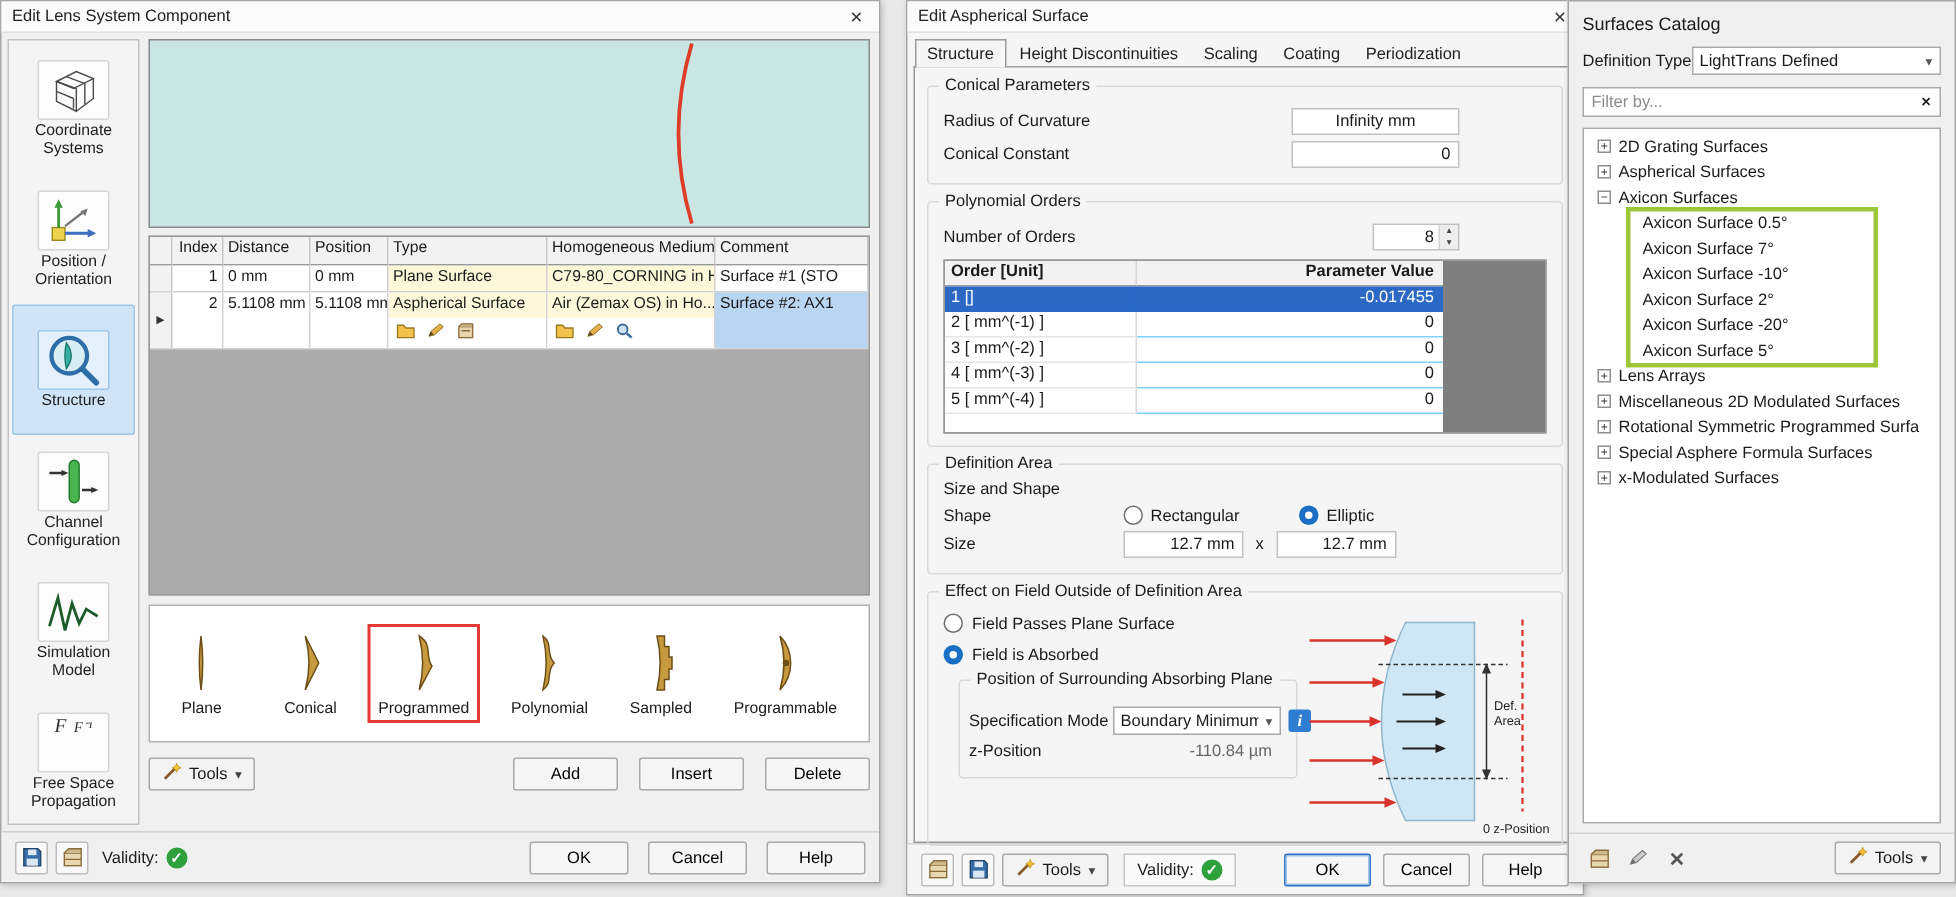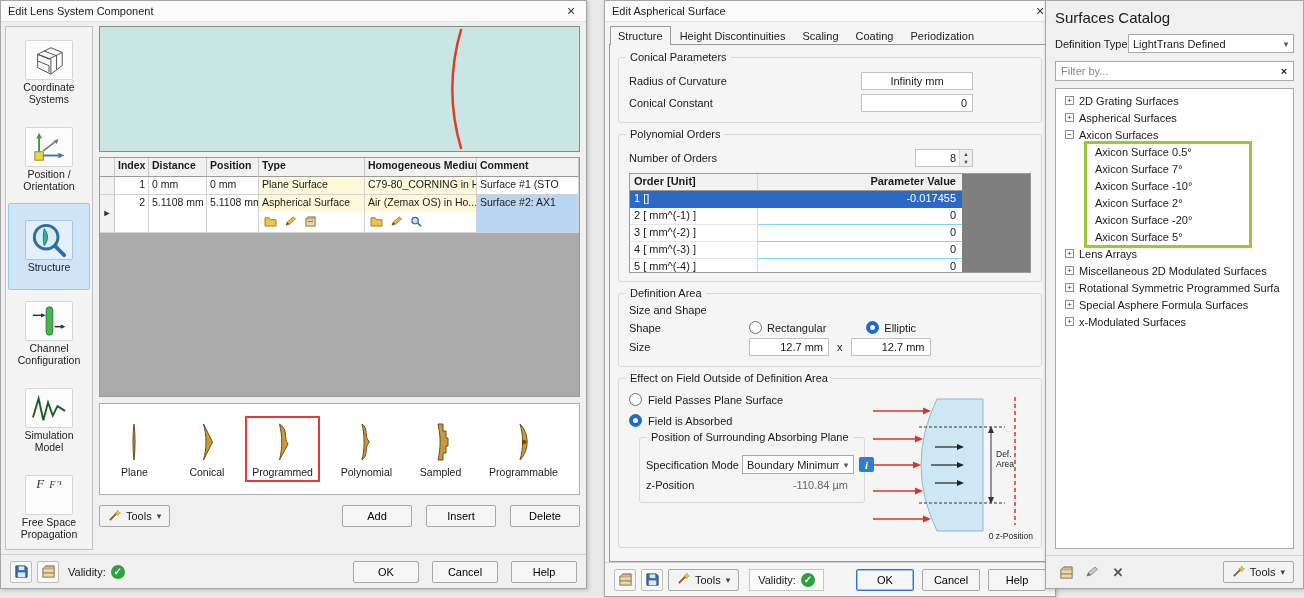--- a/index.html
+++ b/index.html
@@ -20,21 +20,21 @@
   .side-icon{width:48px;height:40px;display:flex;align-items:center;justify-content:center;border:1px solid #d6d6d6;background:#fcfcfc;border-radius:2px}
   .side-item.sel .side-icon{border-color:#9ec6e8;background:#e4f0fb}
   .fsp{font-family:"Liberation Serif",serif;font-style:italic;font-size:13px;color:#333;display:flex;gap:5px;align-items:baseline}
   .fsp .inv{font-size:10px}
   .left-main{flex:1;display:flex;flex-direction:column;padding:4px 6px 0 4px;min-width:0}
   .viewport{flex:0 0 126px;border:1px solid #8a8a8a;background:#c9e6e2;position:relative;overflow:hidden}
   .viewport svg{position:absolute;inset:0;width:100%;height:100%}
   .stable{flex:0 0 240px;margin-top:5px;border:1px solid #9a9a9a;display:flex;flex-direction:column;background:#ababab;overflow:hidden}
   .st-row{display:flex;align-items:stretch}
   .st-cell{background:#fff;border-right:1px solid #d2d2d2;border-bottom:1px solid #d2d2d2;padding:1px 3px;white-space:nowrap;overflow:hidden;font-size:10.5px}
-  .st-head .st-cell{background:#f2f2f2;font-weight:bold;border-right:1px solid #c6c6c6;border-bottom:1px solid #9a9a9a;height:19px}
+  .st-head .st-cell{background:#f2f2f2;font-weight:normal;border-right:1px solid #c6c6c6;border-bottom:1px solid #9a9a9a;height:19px}
   .c-mark{flex:0 0 15px;background:#f2f2f2 !important;border-right:1px solid #c6c6c6;padding:0;text-align:center}
   .c-idx{flex:0 0 34px;text-align:right}
   .c-dist{flex:0 0 58px}
   .c-pos{flex:0 0 52px}
   .c-type{flex:0 0 106px}
   .c-med{flex:0 0 112px}
   .c-com{flex:1 1 60px}
   .yellow{background:#fdf8da}
   .st-r1 .st-cell{height:18px}
   .st-r2 .st-cell{height:38px}
@@ -72,21 +72,21 @@
   .flabel{flex:1 1 auto}
   .field{height:18px;border:1px solid #c2c2c2;background:#fff;display:flex;align-items:center;white-space:nowrap}
   .f-center{justify-content:center}
   .f-right{justify-content:flex-end;padding-right:5px}
   .w112{width:112px}
   .mr58{margin-right:58px}
   .spinbox{display:flex;align-items:stretch;width:58px;height:18px;border:1px solid #c2c2c2;background:#fff;margin-right:58px}
   .spin-val{flex:1;text-align:right;padding:2px 3px 0 0}
   .spin-btns{flex:0 0 13px;display:flex;flex-direction:column;border-left:1px solid #d5d5d5}
   .spin-b{flex:1;font-size:5.5px;line-height:8px;text-align:center;color:#444;background:#eee;cursor:pointer}
-  .ptable-wrap{display:flex;height:100px;overflow:hidden;margin:6px 2px 2px;border:1px solid #9a9a9a;background:#7f7f7f}
+  .ptable-wrap{display:flex;height:116px;overflow:hidden;margin:6px 2px 2px;border:1px solid #9a9a9a;background:#7f7f7f}
   .ptable{flex:0 0 332px;display:flex;flex-direction:column;background:#fff}
   .pt-row{display:flex;flex:0 0 17px;height:17px;cursor:default}
   .pt-head{background:#f2f2f2;font-weight:bold}
   .pt-c1{flex:0 0 128px;padding:1px 4px;border-right:1px solid #d8d8d8;border-bottom:1px solid #e6e6e6;white-space:nowrap;overflow:hidden}
   .pt-c2{flex:1;padding:1px 6px;text-align:right;border-bottom:1px solid #7dd3fc;white-space:nowrap}
   .pt-head .pt-c1,.pt-head .pt-c2{border-bottom:1px solid #9a9a9a}
   .pt-row.sel{background:#2b69c5;color:#fff}
   .pt-row.sel .pt-c1,.pt-row.sel .pt-c2{border-color:#2b69c5}
   .subhead{margin:0 2px 5px}
   .flabel-sm{flex:0 0 90px}
@@ -107,21 +107,21 @@
   .combo{height:19px;border:1px solid #a9a9a9;background:#fff;display:flex;align-items:center;width:112px;cursor:pointer}
   .combo-text{flex:1;padding:0 4px;white-space:nowrap;overflow:hidden}
   .combo-arrow{flex:0 0 14px;text-align:center;color:#555;font-size:9px}
   .info-badge{width:15px;height:15px;background:#2e7dd1;color:#fff;border-radius:2px;display:inline-flex;align-items:center;justify-content:center;font-family:"Liberation Serif",serif;font-style:italic;font-weight:bold;margin-left:5px;flex:none}
   .field-dis{width:112px;text-align:right;color:#666;padding-right:6px}
   .effect-diagram{flex:0 0 166px;height:152px;position:relative}
   .validity-well{display:inline-flex;align-items:center;gap:5px;border:1px solid #c6c6c6;background:#fafafa;padding:0 8px;height:22px;margin-left:10px}
   #win-middle .bottombar .btn{min-width:58px;margin-left:8px}
   .btn-default{border-color:#2e75c8;box-shadow:inset 0 0 0 1px #9cc0e8}
   
-  .rp-title{padding:8px 9px 6px;font-size:15px}
+  .rp-title{padding:8px 9px 6px;font-size:12px}
   .rp-row{display:flex;align-items:center;padding:2px 9px 7px}
   .combo.w148{width:166px;margin-left:auto}
   .filterbox{margin:1px 9px 7px;height:20px;border:1px solid #a9a9a9;background:#fff;display:flex;align-items:center}
   .filter-input{flex:1;border:none;outline:none;font:inherit;padding:0 5px;color:#333;background:transparent;min-width:0}
   .filter-input::placeholder{color:#8a8a8a}
   .filter-clear{flex:0 0 18px;text-align:center;font-weight:bold;color:#222;cursor:pointer}
   .tree{flex:1;margin:0 9px;border:1px solid #a9a9a9;background:#fff;position:relative;padding:3px 2px;overflow:hidden}
   .trow{display:flex;align-items:center;height:17px;gap:5px;padding-left:7px;cursor:pointer;position:relative;z-index:2}
   .trow.child{padding-left:37px}
   .expander{width:9px;height:9px;border:1px solid #8f8f8f;background:#fff;font-size:8px;line-height:7px;text-align:center;color:#333;flex:0 0 9px}

